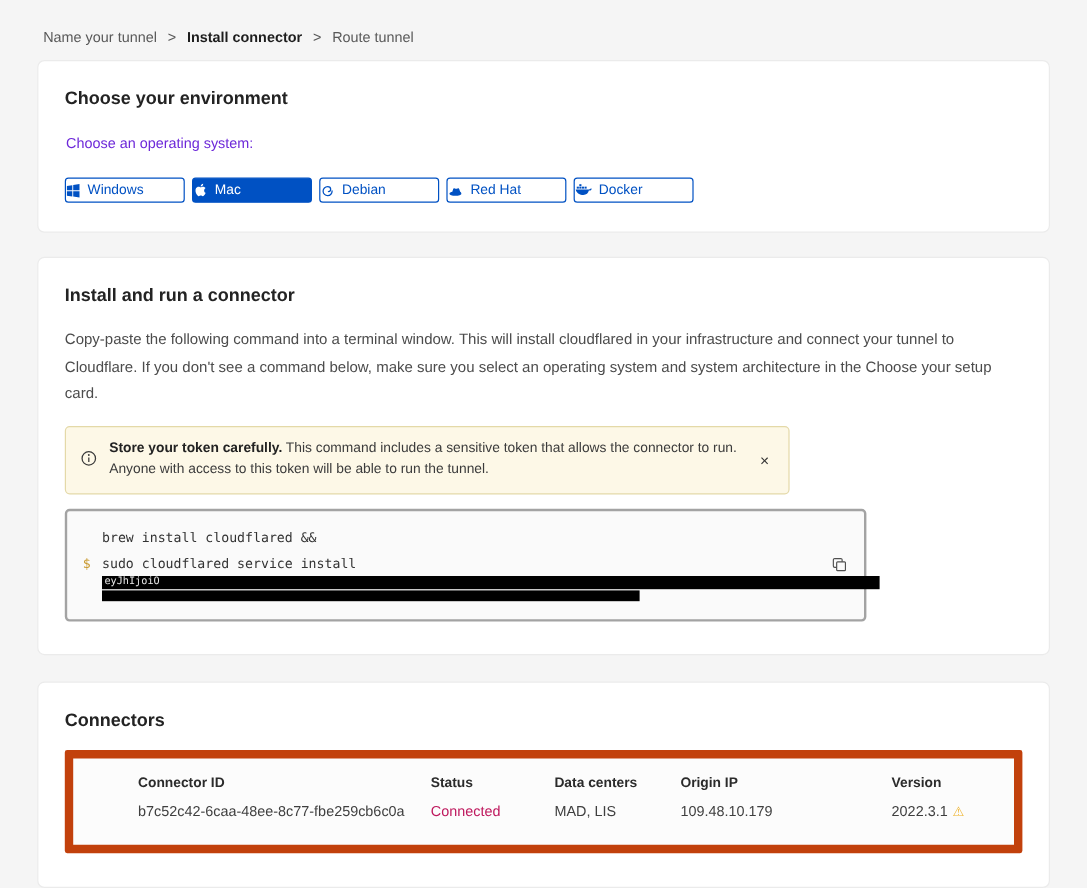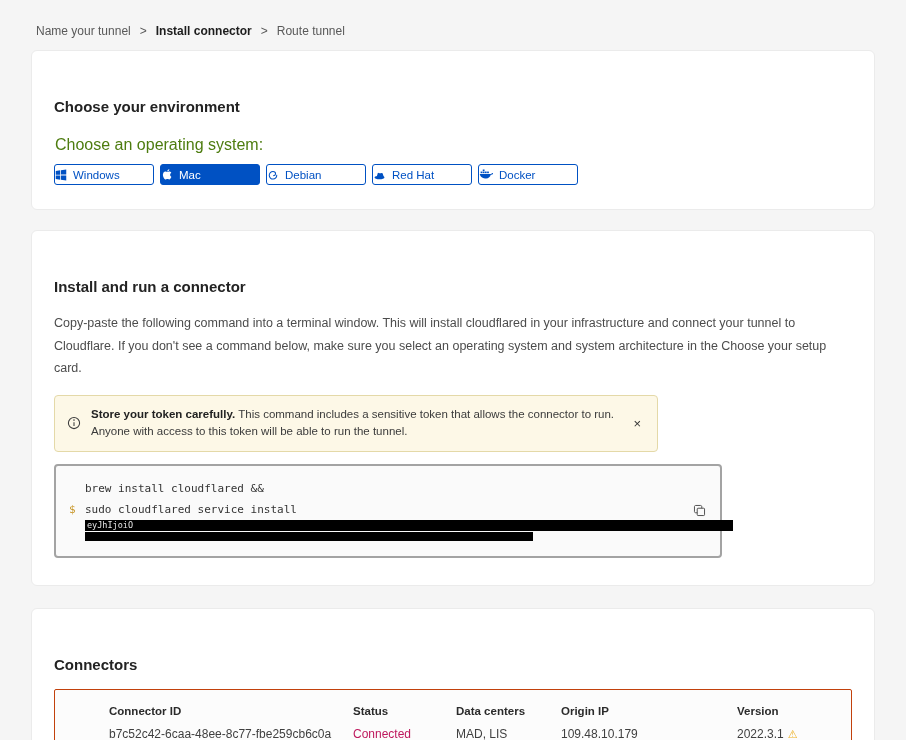--- a/index.html
+++ b/index.html
@@ -27,26 +27,25 @@
   .card {
     background: #ffffff;
     border: 1px solid #ebebeb;
     border-radius: 6px;
     margin: 0 31px;
   }
   .card-title {
     font-size: 15px;
     font-weight: 700;
     color: #232323;
-    margin-top: 24px;
   }
 
   
   .card-env { margin-top: 12px; padding: 23px 22px 24px 22px; }
-  .os-label { font-size: 16px; color: #4d7c0f; margin: 21px 0 10px 1px; }
+  .os-label { font-size: 12px; color: #6d28d9; margin: 21px 0 22px 1px; }
   .os-row { display: flex; gap: 6px; }
   .os-btn {
     display: inline-flex;
     align-items: center;
     gap: 6px;
     width: 100px;
     height: 21px;
     background: #fff;
     border: 1px solid #0051c3;
     border-radius: 3px;
@@ -125,21 +124,21 @@
     background: none;
     border: none;
     cursor: pointer;
     padding: 2px;
   }
 
   
   .card-connectors { margin-top: 22px; padding: 23px 22px 28px 22px; }
   .conn-table {
     margin-top: 16px;
-    border: 1px solid #c2410c;
+    border: 7px solid #c2410c;
     border-radius: 2px;
     background: #fcfcfc;
     padding: 15px 0 21px 0;
   }
   .conn-row {
     display: grid;
     grid-template-columns: 244px 103px 105px 176px 1fr;
     padding-left: 54px;
     align-items: center;
   }

